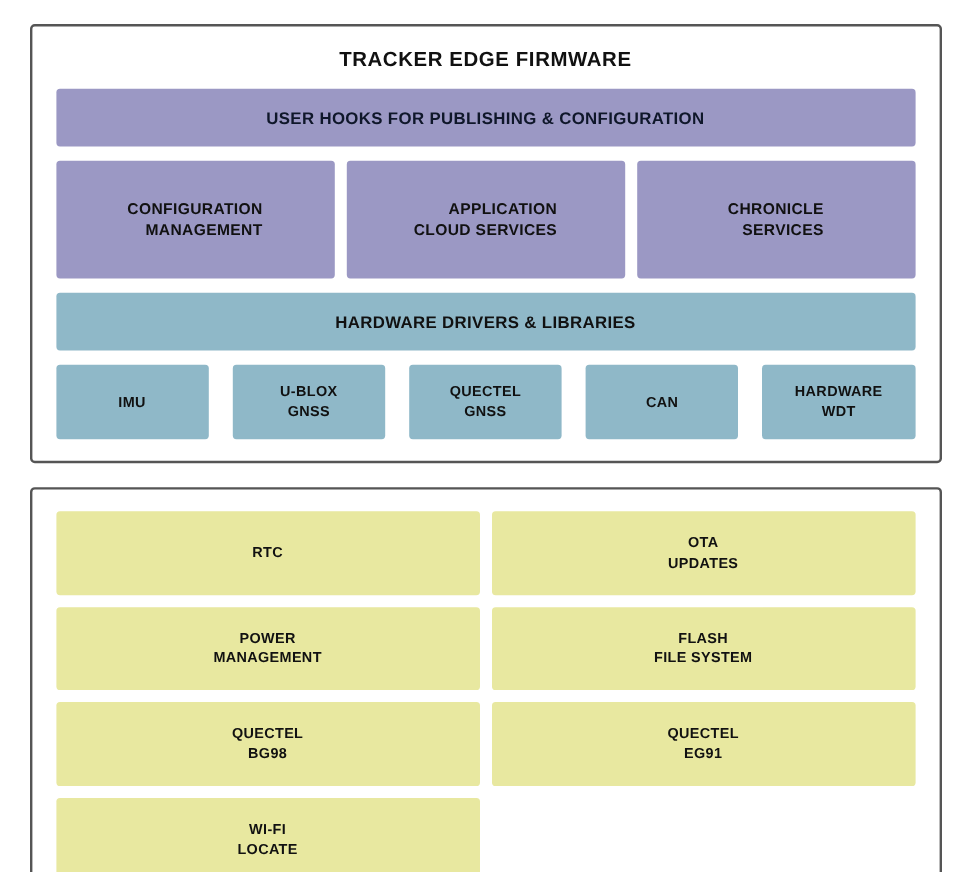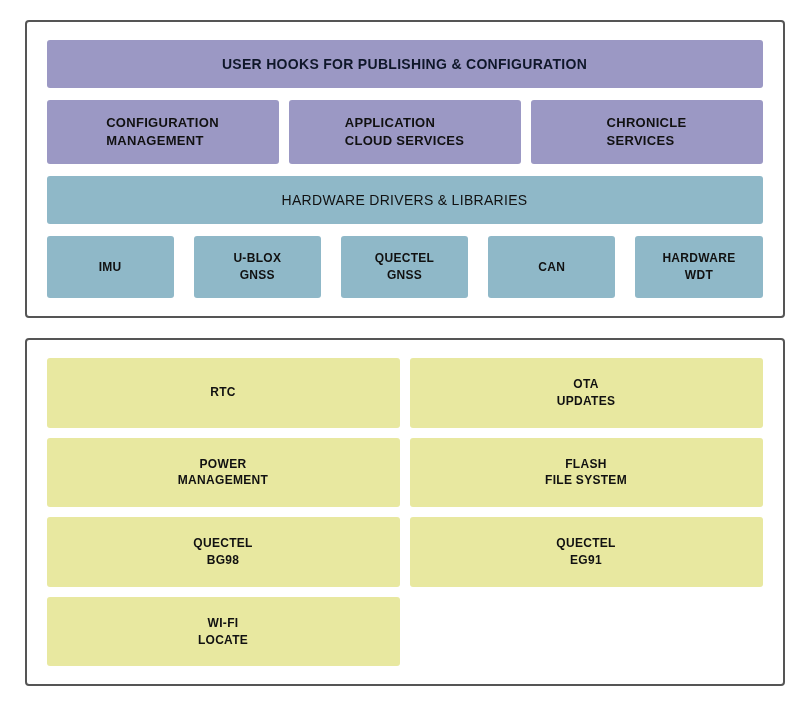--- a/index.html
+++ b/index.html
@@ -49,35 +49,35 @@
       display: flex;
       gap: 10px;
       margin-bottom: 12px;
     }
 
     .mid-box {
       background: #9b98c4;
       color: #111;
       font-weight: 900;
       font-size: 13px;
-      text-align: left;
-      padding: 14px 10px;
+      text-align: right;
+      padding: 31px 10px;
       border-radius: 3px;
       flex: 1;
       display: flex;
       align-items: center;
       justify-content: center;
       line-height: 1.4;
       letter-spacing: 0.3px;
     }
 
     .hw-drivers-bar {
       background: #8fb8c8;
       color: #111;
-      font-weight: 400;
+      font-weight: 700;
       font-size: 14px;
       text-align: center;
       padding: 16px 10px;
       border-radius: 3px;
       letter-spacing: 0.3px;
       margin-bottom: 12px;
     }
 
     .bottom-row {
       display: flex;
@@ -120,20 +120,21 @@
       align-items: center;
       justify-content: center;
       line-height: 1.4;
       letter-spacing: 0.3px;
     }
   </style>
 </head>
 <body>
 
 <div class="outer-box">
+  <div class="box-title">TRACKER EDGE FIRMWARE</div>
 
   <div class="user-hooks-bar">USER HOOKS FOR PUBLISHING &amp; CONFIGURATION</div>
 
   <div class="mid-row">
     <div class="mid-box">CONFIGURATION<br>MANAGEMENT</div>
     <div class="mid-box">APPLICATION<br>CLOUD SERVICES</div>
     <div class="mid-box">CHRONICLE<br>SERVICES</div>
   </div>
 
   <div class="hw-drivers-bar">HARDWARE DRIVERS &amp; LIBRARIES</div>

